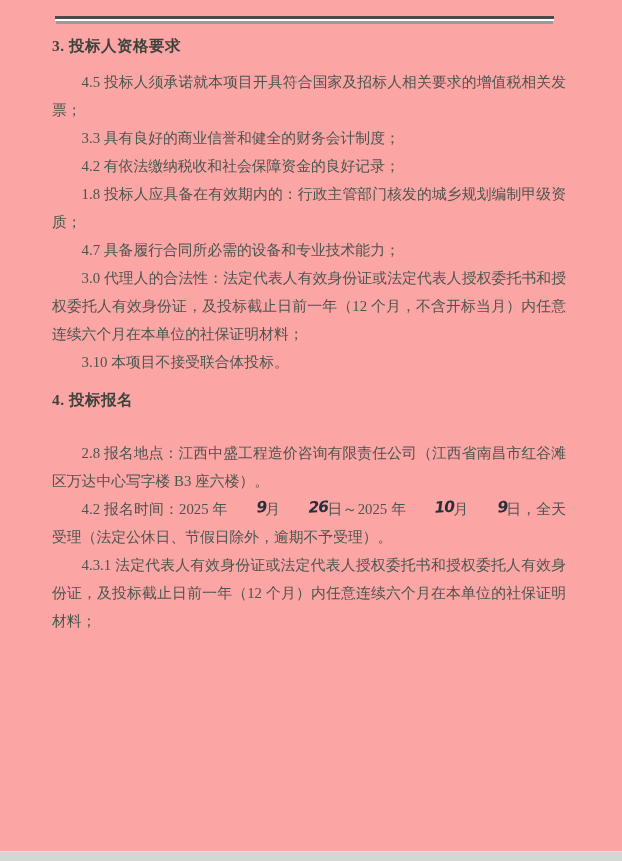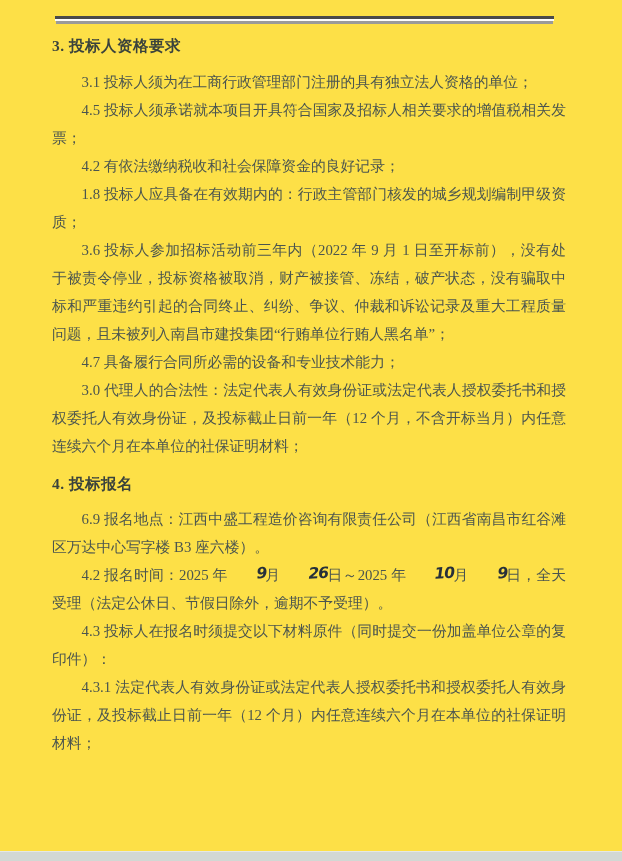--- a/index.html
+++ b/index.html
@@ -10,21 +10,21 @@
     width: 622px;
     height: 861px;
     background: #fbfbfa;
     position: relative;
     overflow: hidden;
     font-family: "Liberation Serif", "DejaVu Serif", serif;
   }
   .page {
     position: absolute;
     inset: 0;
-    background: #fde047;
+    background: #fca5a5;
   }
   .top-rule {
     position: absolute;
     top: 16px;
     left: 55px;
     width: 499px;
     height: 3px;
     background: #4a4a4a;
     border-bottom: 2px solid #fdfdfc;
     box-shadow: 0 4px 0 -1px #9a9a9a;
@@ -47,21 +47,21 @@
     font-size: 15.5px;
     font-weight: bold;
     color: #3a423c;
     margin: 0 0 8px 0;
     line-height: 28px;
     text-indent: 0;
     letter-spacing: 0.5px;
   }
   h2.sec.second {
     margin-top: 10px;
-    margin-bottom: 7px;
+    margin-bottom: 25px;
   }
   .hand {
     font-family: "DejaVu Sans", sans-serif;
     font-style: italic;
     font-weight: bold;
     font-size: 15.5px;
     color: #26303a;
     letter-spacing: -1px;
     display: inline-block;
     transform: rotate(-3deg) translateY(-1px);
@@ -80,33 +80,32 @@
 </head>
 <body>
 
 <div class="page">
   <div class="top-rule"></div>
 
   <div class="content">
 
     <h2 class="sec">3. 投标人资格要求</h2>
 
-    <p>3.1 投标人须为在工商行政管理部门注册的具有独立法人资格的单位；</p>
     <p>4.5 投标人须承诺就本项目开具符合国家及招标人相关要求的增值税相关发票；</p>
+    <p>3.3 具有良好的商业信誉和健全的财务会计制度；</p>
     <p>4.2 有依法缴纳税收和社会保障资金的良好记录；</p>
     <p>1.8 投标人应具备在有效期内的：行政主管部门核发的城乡规划编制甲级资质；</p>
-    <p>3.6 投标人参加招标活动前三年内（2022 年 9 月 1 日至开标前），没有处于被责令停业，投标资格被取消，财产被接管、冻结，破产状态，没有骗取中标和严重违约引起的合同终止、纠纷、争议、仲裁和诉讼记录及重大工程质量问题，且未被列入南昌市建投集团“行贿单位行贿人黑名单”；</p>
     <p>4.7 具备履行合同所必需的设备和专业技术能力；</p>
     <p>3.0 代理人的合法性：法定代表人有效身份证或法定代表人授权委托书和授权委托人有效身份证，及投标截止日前一年（12 个月，不含开标当月）内任意连续六个月在本单位的社保证明材料；</p>
+    <p>3.10 本项目不接受联合体投标。</p>
 
     <h2 class="sec second">4.  投标报名</h2>
 
-    <p>6.9 报名地点：江西中盛工程造价咨询有限责任公司（江西省南昌市红谷滩区万达中心写字楼 B3 座六楼）。</p>
+    <p>2.8 报名地点：江西中盛工程造价咨询有限责任公司（江西省南昌市红谷滩区万达中心写字楼 B3 座六楼）。</p>
 
     <p><span>4.2 报名时间：2025 年</span><span class="hand">9</span><span>月</span><span class="hand">26</span><span>日～2025 年</span><span class="hand">10</span><span>月</span><span class="hand">9</span><span>日，全天受理（法定公休日、节假日除外，逾期不予受理）。</span></p>
 
-    <p>4.3 投标人在报名时须提交以下材料原件（同时提交一份加盖单位公章的复印件）：</p>
     <p>4.3.1 法定代表人有效身份证或法定代表人授权委托书和授权委托人有效身份证，及投标截止日前一年（12 个月）内任意连续六个月在本单位的社保证明材料；</p>
 
   </div>
 
   <div class="bottom-strip"></div>
 </div>
 
 </body></html>

